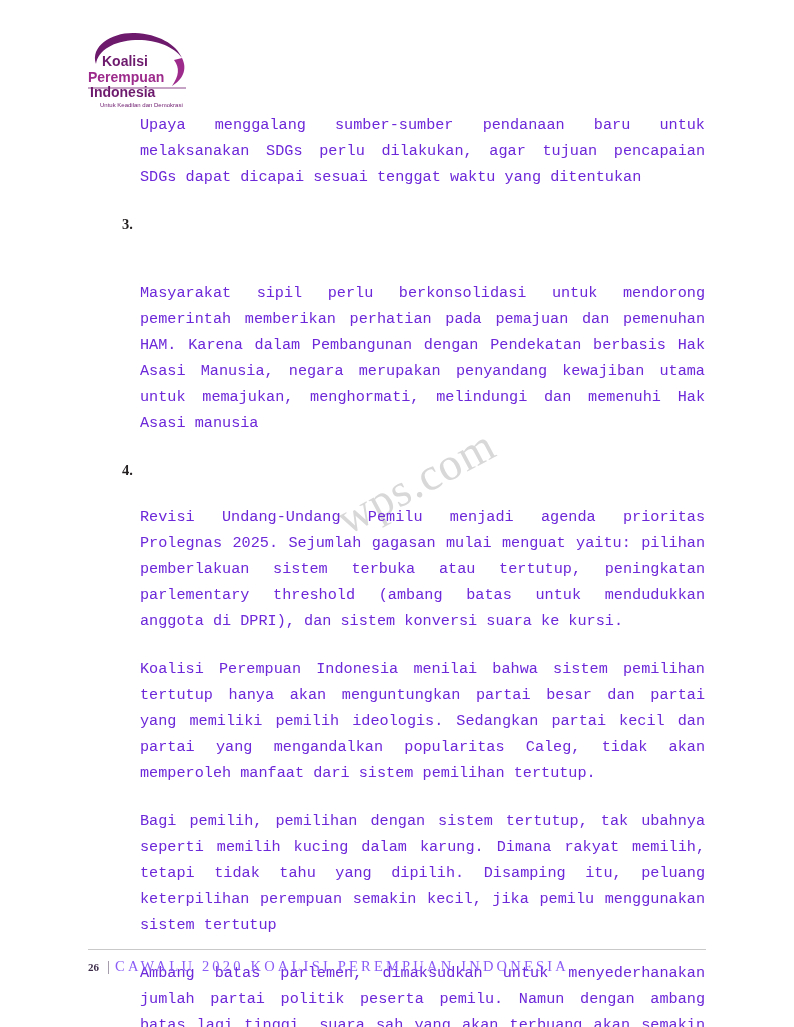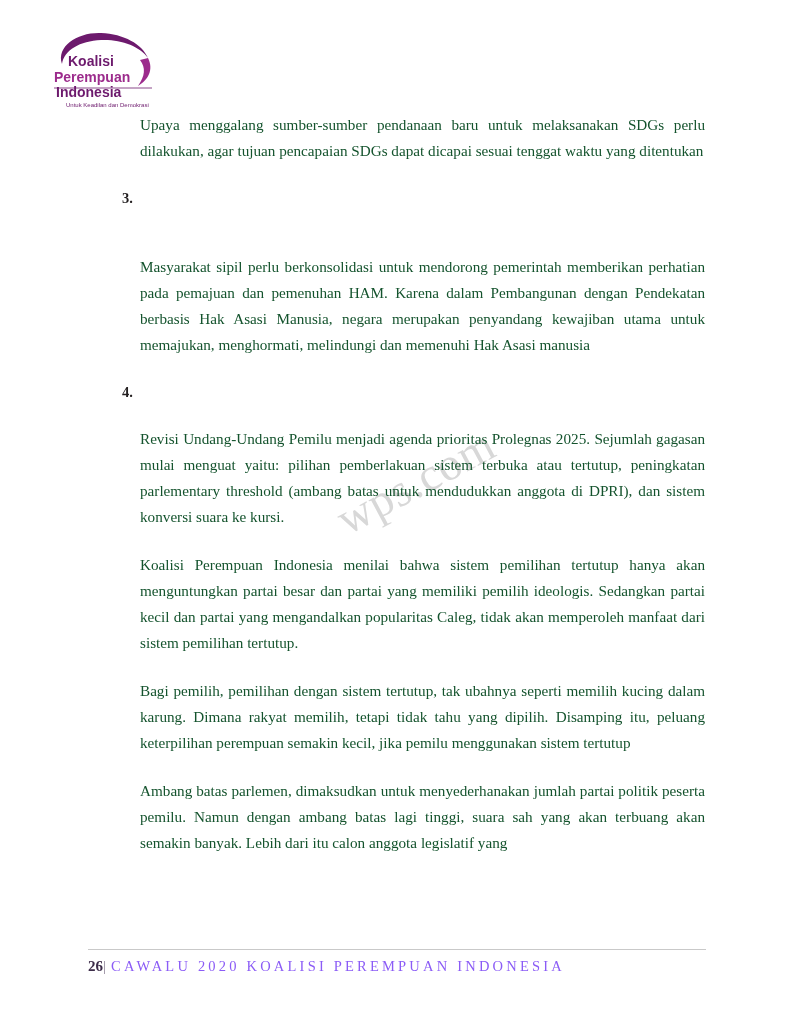--- a/index.html
+++ b/index.html
@@ -17,21 +17,21 @@
   }
   .page {
     position: absolute;
     inset: 0;
     background: #ffffff;
   }
 
   
   .logo-block {
     position: absolute;
-    left: 44px;
+    left: 78px;
     top: 30px;
     width: 118px;
     height: 82px;
   }
   .logo-svg { display: block; }
 
   
   .watermark {
     position: absolute;
     left: 330px;
@@ -48,25 +48,25 @@
   
   .content {
     position: absolute;
     left: 110px;
     top: 112px;
     width: 595px;
   }
 
   p.body-text {
     margin: 0 0 0 0;
-    font-family: Liberation Serif, serif;
+    font-family: Liberation Mono, monospace;
     font-size: 15.2px;
     line-height: 26px;
     text-align: justify;
-    color: #14532d;
+    color: #6d28d9;
   }
   .indent { padding-left: 30px; }
   .gap-md { height: 22px; }
 
   
   .num-item {
     display: flex;
     align-items: flex-start;
     padding-left: 4px;
   }
@@ -101,24 +101,24 @@
     border-top: 1px solid #c9c9c9;
     margin-bottom: 8px;
   }
   .footer-line {
     display: flex;
     align-items: baseline;
     font-family: "Liberation Serif", serif;
     color: #4b3b57;
   }
   .footer-page {
-    font-size: 15px;
+    font-size: 11px;
     font-weight: bold;
     color: #3d2d4a;
-    margin-right: 0;
+    margin-right: 8px;
   }
   .footer-sep {
     font-size: 15px;
     color: #8a7f93;
     margin-right: 5px;
   }
   .footer-title {
     font-size: 14.5px;
     letter-spacing: 3.2px;
     color: #8b5cf6;

